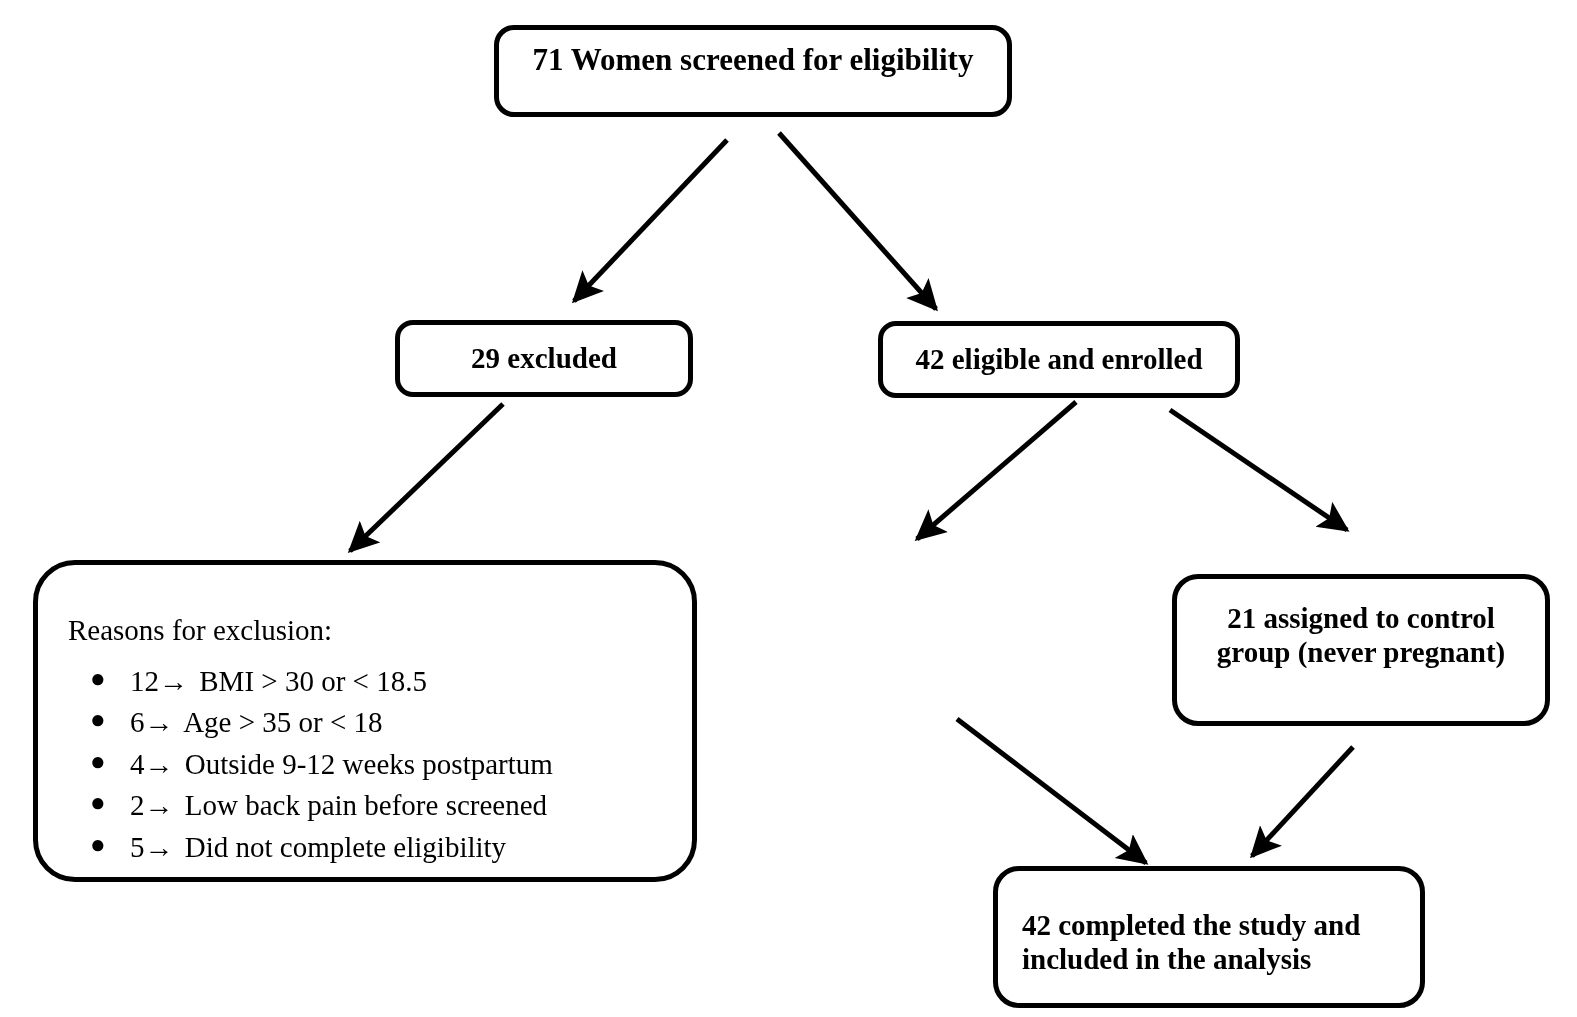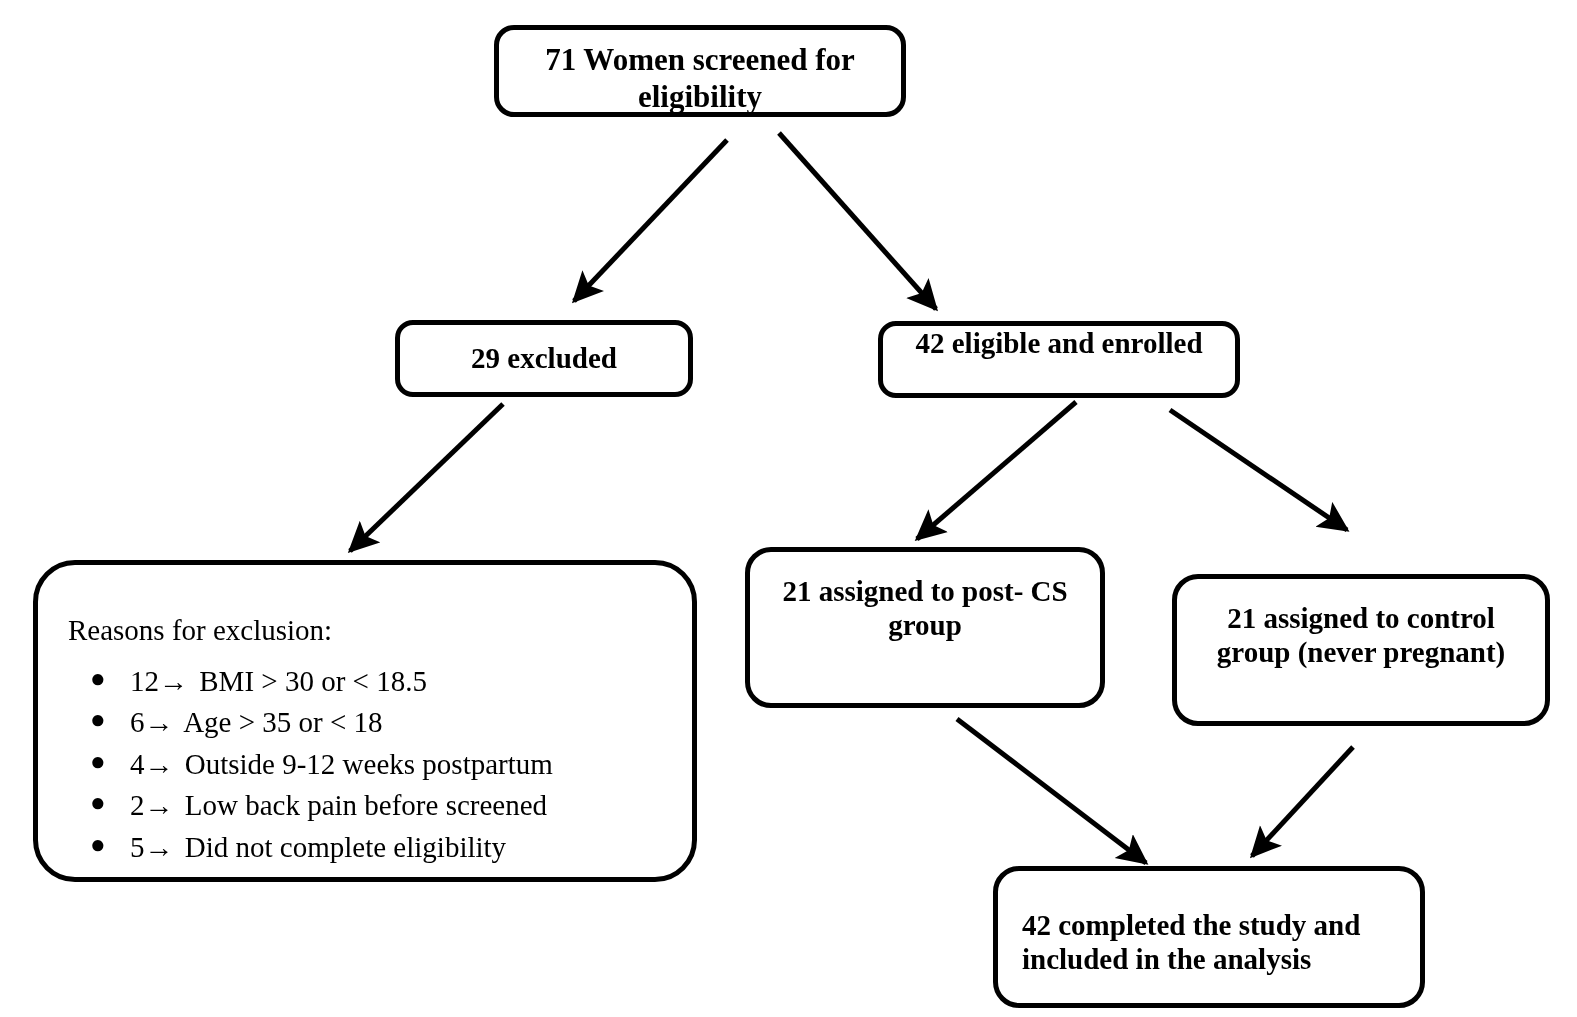--- a/index.html
+++ b/index.html
@@ -28,21 +28,21 @@
     z-index: 2;
   }
   .node-text {
     font-weight: bold;
     line-height: 1.18;
     white-space: pre-line;
   }
 
   
   #node-screened {
-    left: 494px; top: 25px; width: 412px; height: 92px;
+    left: 494px; top: 25px; width: 518px; height: 92px;
     border-radius: 20px;
     justify-content: flex-start;
     align-items: center;
   }
   #node-screened .node-text {
     font-size: 31px;
     padding-top: 12px;
     text-align: center;
   }
 
@@ -54,20 +54,21 @@
     align-items: center;
   }
   #node-excluded .node-text {
     font-size: 29px;
     text-align: center;
   }
 
   #node-eligible {
     left: 878px; top: 321px; width: 362px; height: 77px;
     border-radius: 18px;
+    justify-content: center;
     align-items: center;
   }
   #node-eligible .node-text {
     font-size: 29px;
     text-align: center;
   }
 
   
   #node-reasons {
     left: 33px; top: 560px; width: 664px; height: 322px;
@@ -194,24 +195,20 @@
     <div id="reasons-heading">Reasons for exclusion:</div>
     <ul id="reasons-list">
         <li><span class="bullet">●</span><span class="count">12</span><span class="arrow-glyph">→</span><span class="reason"> BMI &gt; 30 or  &lt; 18.5</span></li>
         <li><span class="bullet">●</span><span class="count">6</span><span class="arrow-glyph">→</span><span class="reason"> Age &gt; 35 or  &lt; 18</span></li>
         <li><span class="bullet">●</span><span class="count">4</span><span class="arrow-glyph">→</span><span class="reason"> Outside 9-12 weeks postpartum</span></li>
         <li><span class="bullet">●</span><span class="count">2</span><span class="arrow-glyph">→</span><span class="reason"> Low back pain before screened</span></li>
         <li><span class="bullet">●</span><span class="count">5</span><span class="arrow-glyph">→</span><span class="reason"> Did not complete eligibility</span></li>
       </ul>
   </div>
 
-  <div class="node" id="node-postcs">
-    <div class="node-text">21 assigned to post- CS
-group</div>
-  </div>
 
   <div class="node" id="node-control">
     <div class="node-text">21 assigned to control
 group (never pregnant)</div>
   </div>
 
   <div class="node" id="node-completed">
     <div class="node-text">42 completed the study and
 included in the analysis</div>
   </div>

